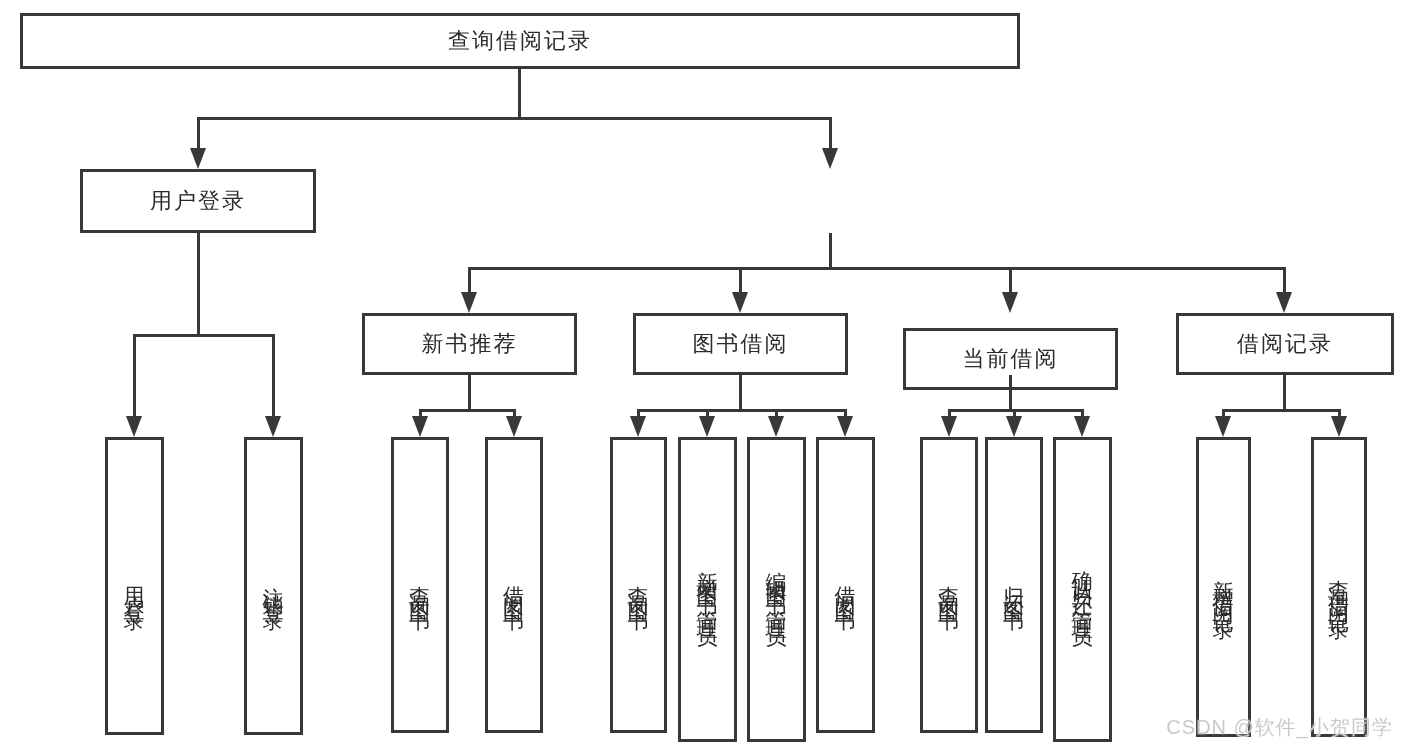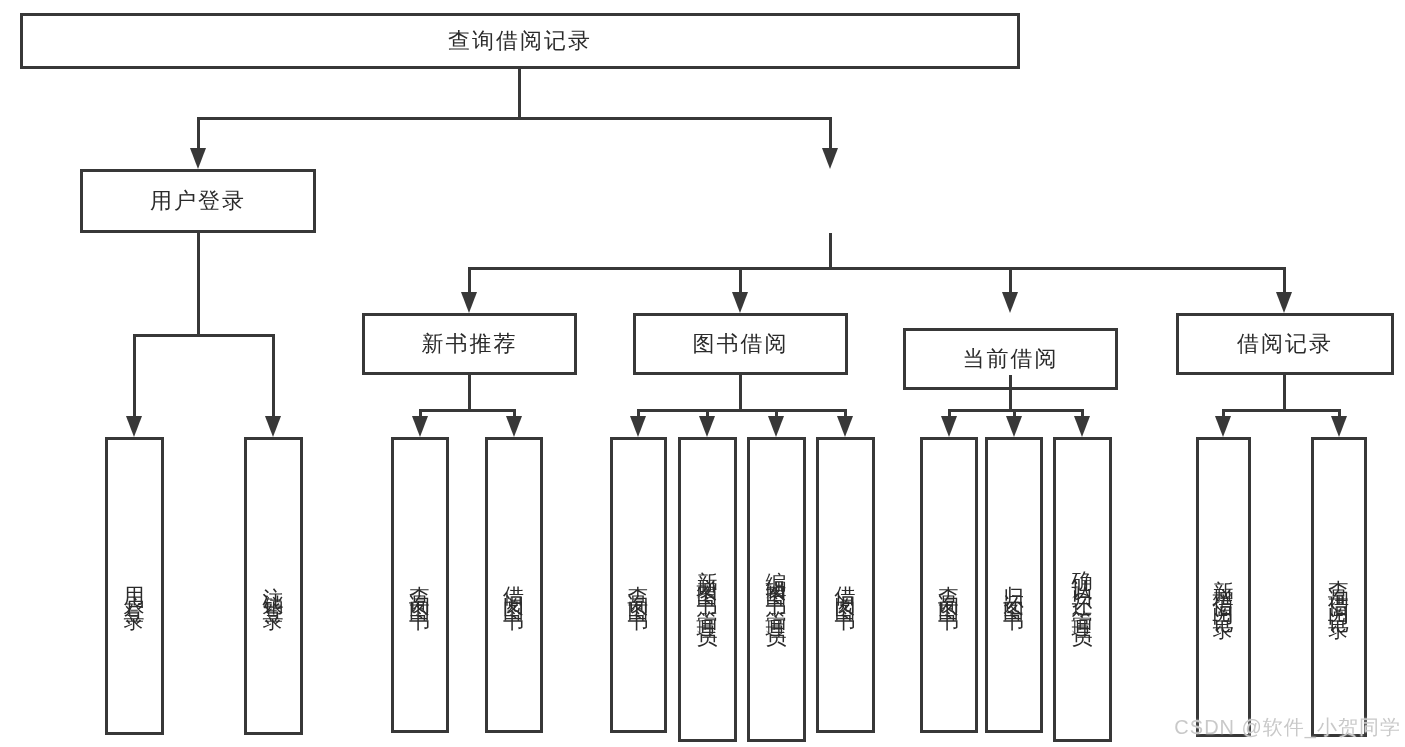--- a/index.html
+++ b/index.html
@@ -48,21 +48,21 @@
   .hline { position: absolute; height: 3px; background: var(--line); }
   .arrow {
     position: absolute;
     width: 0; height: 0;
     border-left: 8px solid transparent;
     border-right: 8px solid transparent;
     border-top: 21px solid var(--line);
   }
   .watermark {
     position: absolute;
-    right: 4px;
+    right: 12px;
     bottom: 6px;
     font-size: 20px;
     color: var(--watermark);
     text-shadow: 0 0 2px #ffffff;
     letter-spacing: 1px;
     z-index: 5;
     white-space: nowrap;
   }
 </style>
 </head>

